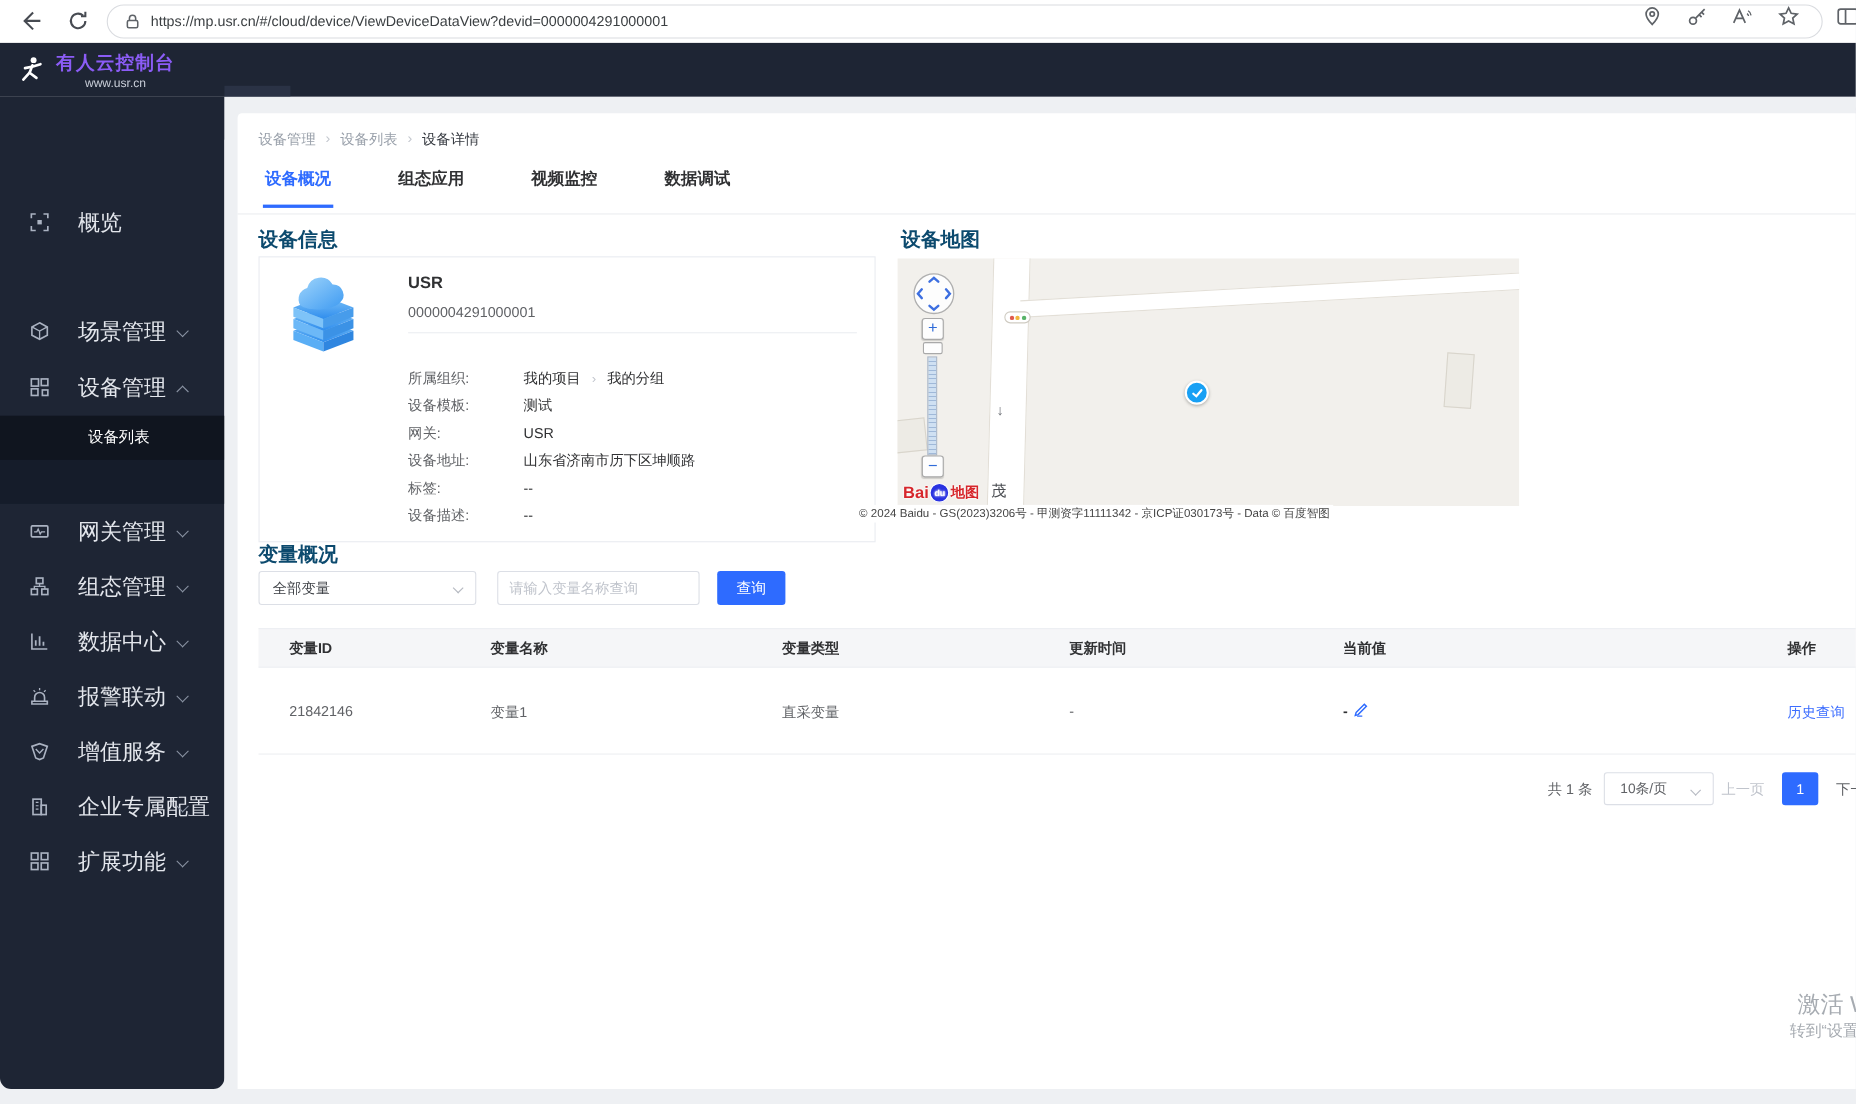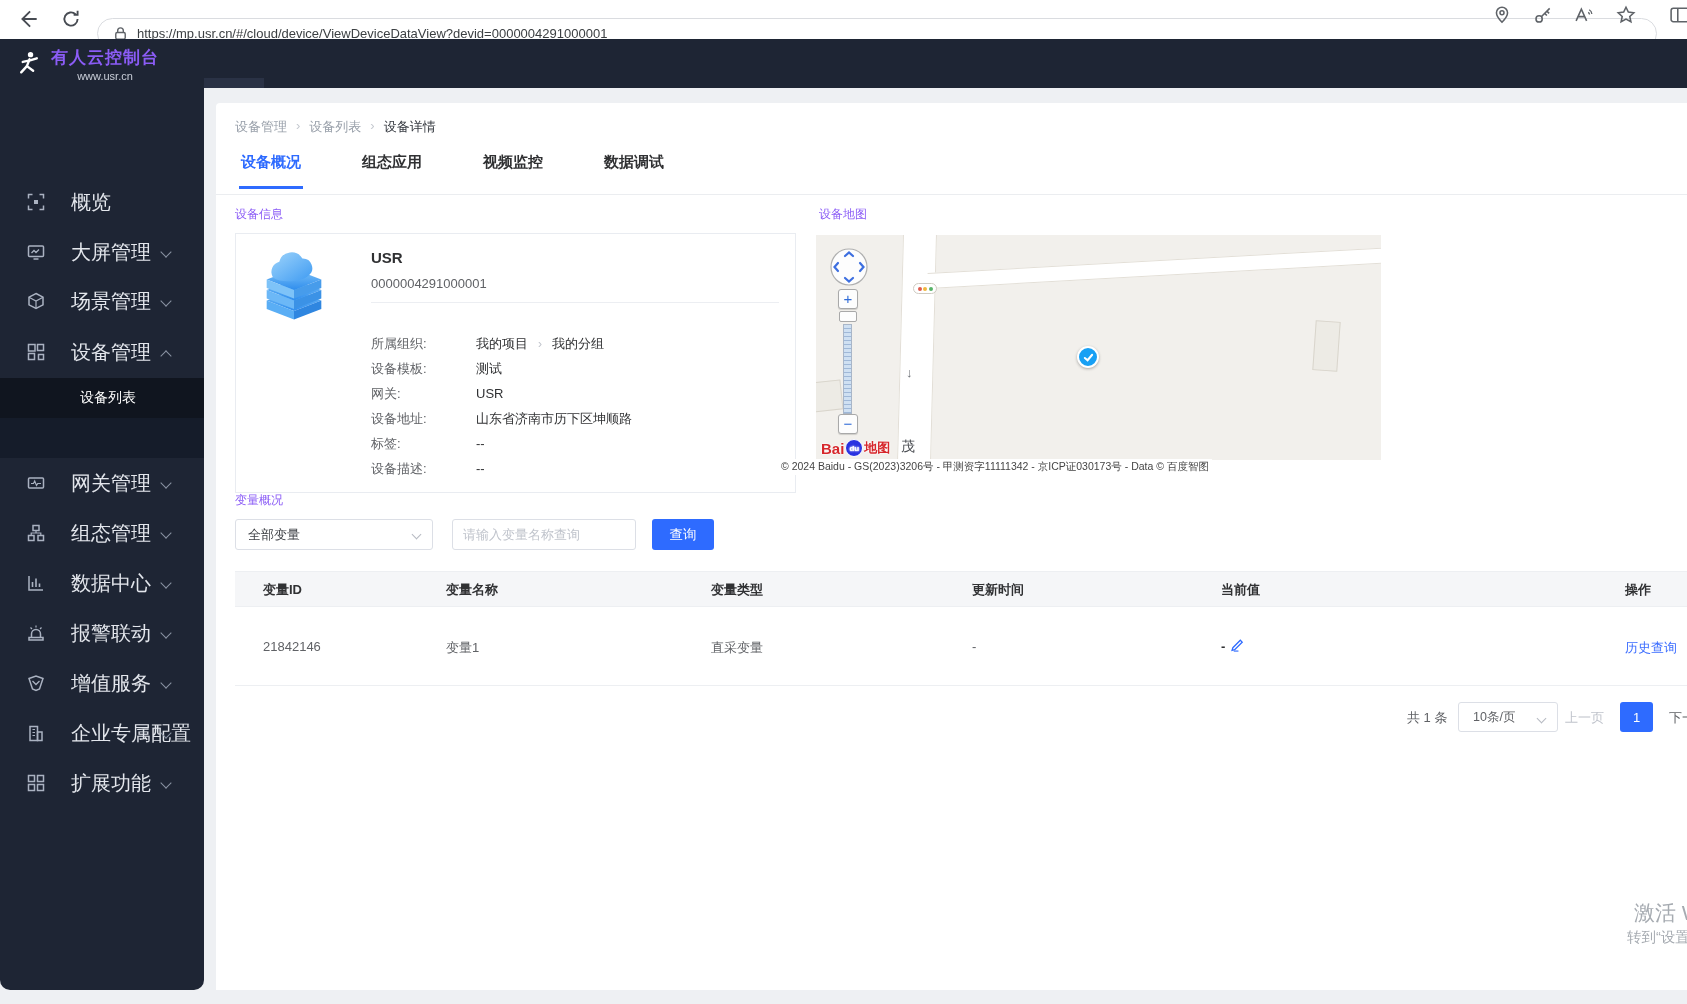--- a/index.html
+++ b/index.html
@@ -5,21 +5,21 @@
   * { margin:0; padding:0; box-sizing:border-box; }
   html,body { width:1687px; height:1004px; overflow:hidden; background:#eef0f3;
     font-family:"Liberation Sans","DejaVu Sans",sans-serif; }
   .abs { position:absolute; }
   svg { display:block; }
 
   
   #browser-bar { left:0; top:0; width:1687px; height:39px; background:#fff; }
   .bicon { top:8px; width:22px; height:22px; color:#474b52; cursor:pointer; }
   #url-pill { left:97px; top:4px; width:1560px; height:31px; border:1px solid #dadce0;
-    border-radius:16px; background:#fff; display:flex; align-items:center;margin-top:14px; }
+    border-radius:16px; background:#fff; display:flex; align-items:center; }
   #url-text { font-size:13px; color:#3c4043; margin-left:8px; white-space:nowrap; }
   .pill-icon { width:20px; height:20px; color:#5f6368; position:absolute; top:5px; cursor:pointer; }
 
   
   #app-header { left:0; top:39px; width:1687px; height:49px; background:#1e2534; color:#e7eaf0; }
   #logo-block { left:0; top:0; width:204px; height:49px; display:flex; align-items:center; }
   #logo-text { margin-left:8px; text-align:center; }
   #logo-title { font-size:17px; font-weight:bold; color:#8b5cf6; letter-spacing:1px; }
   #logo-sub { font-size:11px; color:#c9ced8; margin-top:1px; }
   .topnav { top:39px; height:49px; display:flex; align-items:center; justify-content:center;
@@ -50,21 +50,21 @@
 
   
   #breadcrumb { left:19px; top:15px; font-size:13px; color:#99a0aa; display:flex; gap:9px; }
   #breadcrumb .sep { color:#c4c8cf; }
   #breadcrumb .cur { color:#34383f; }
   #tabs { left:23px; top:50px; display:flex; gap:57px; }
   .tab { font-size:15px; font-weight:bold; color:#303133; padding:0 2px 14px 2px; cursor:pointer; }
   .tab.active { color:#2e6bff; border-bottom:3px solid #2e6bff; }
   #tabs-line { left:0; top:91px; width:1471px; height:1px; background:#ebedf0; }
 
-  .section-title { font-size:12px; font-weight:normal; color:#8b5cf6; }
+  .section-title { font-size:18px; font-weight:bold; color:#0c4a6e; }
 
   
   #device-card { left:19px; top:130px; width:561px; height:260px; border:1px solid #e9ecf1;
     background:#fff; }
   #device-name { left:135px; top:15px; font-size:15px; font-weight:bold; color:#303133; }
   #device-id { left:135px; top:42px; font-size:13px; color:#606266; }
   #device-divider { left:135px; top:68px; width:408px; height:1px; background:#eceef2; }
   .f-row { left:135px; height:25px; display:flex; align-items:center; font-size:13px;margin-top:12px; }
   .f-label { width:105px; color:#606266; }
   .f-val { color:#303133; }
@@ -251,31 +251,20 @@
 <div id="sidebar" class="abs">
   <div class="abs side-item" style="top:89px">
     <span class="side-ico">
         <svg viewBox="0 0 18 18" width="18" height="18" fill="none" stroke="currentColor" stroke-width="1.5">
           <path d="M1.5 5.5 V1.5 h4 M12.5 1.5 h4 v4 M16.5 12.5 v4 h-4 M5.5 16.5 h-4 v-4"></path>
           <rect x="7" y="7" width="4" height="4" fill="currentColor" stroke="none"></rect>
         </svg>
       </span>
     <span class="side-label">概览</span>
   </div>
-  <div class="abs side-item" style="top:139px">
-    <span class="side-ico">
-        <svg viewBox="0 0 18 18" width="18" height="18" fill="none" stroke="currentColor" stroke-width="1.5">
-          <rect x="1.5" y="3" width="15" height="10.5" rx="1"></rect>
-          <path d="M4.5 10 l2.5-2.5 2 2 3-3" stroke-width="1.3"></path>
-          <path d="M6.5 16 h5"></path>
-        </svg>
-      </span>
-    <span class="side-label">大屏管理</span>
-    <span class="chev"></span>
-  </div>
   <div class="abs side-item" style="top:188px">
     <span class="side-ico">
         <svg viewBox="0 0 18 18" width="18" height="18" fill="none" stroke="currentColor" stroke-width="1.5">
           <path d="M9 1.5 L16 5.2 v7.6 L9 16.5 2 12.8 V5.2 z"></path>
           <path d="M9 9 V16.5 M2 5.2 L9 9 L16 5.2" stroke-width="1.2"></path>
         </svg>
       </span>
     <span class="side-label">场景管理</span>
     <span class="chev"></span>
   </div>

